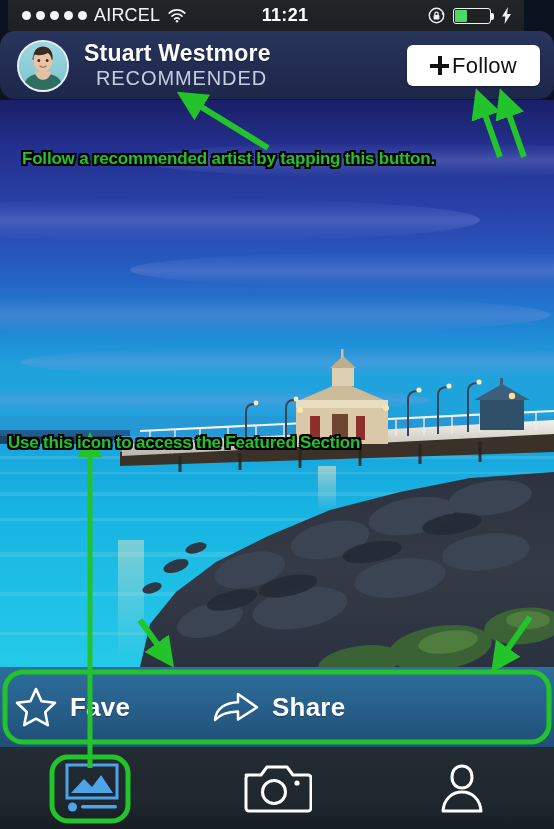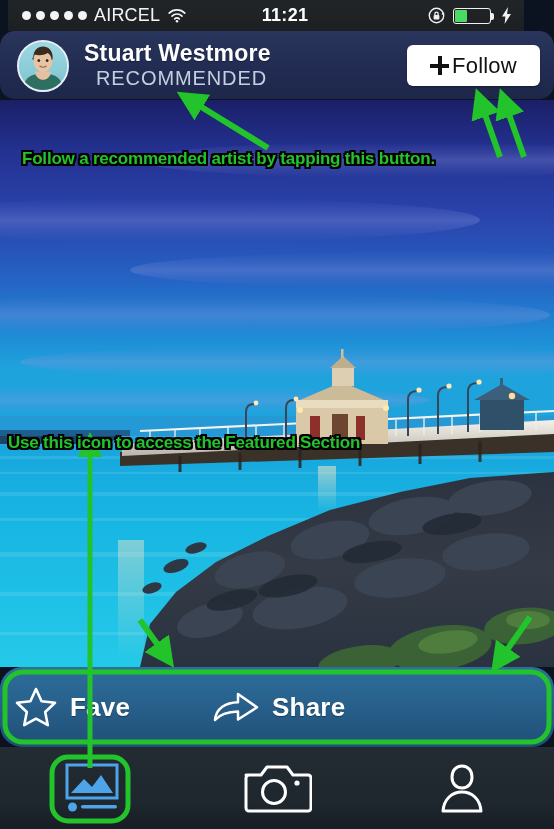--- a/index.html
+++ b/index.html
@@ -75,21 +75,21 @@
   #photo{
     position:absolute;left:0;top:100px;width:554px;height:567px;
     overflow:hidden;
   }
   #photo svg{display:block;width:554px;height:567px;}
 
   
   #actionbar{
     position:absolute;left:0;top:667px;width:554px;height:80px;
     background:linear-gradient(180deg,#2d6e9c 0%,#28618c 45%,#1f4f76 100%);
-    display:flex;align-items:center;border-radius:22px;
+    display:flex;align-items:center;
   }
   .act{
     display:flex;align-items:center;gap:12px;cursor:pointer;
   }
   #act-fave{margin-left:14px;}
   #act-comment{margin-left:80px;}
   #act-share{margin-left:82px;}
   .act-label{font-size:26px;font-weight:700;color:#fff;letter-spacing:.2px;text-shadow:0 1px 1px rgba(0,0,0,.35);}
   .act svg{display:block;}
 

